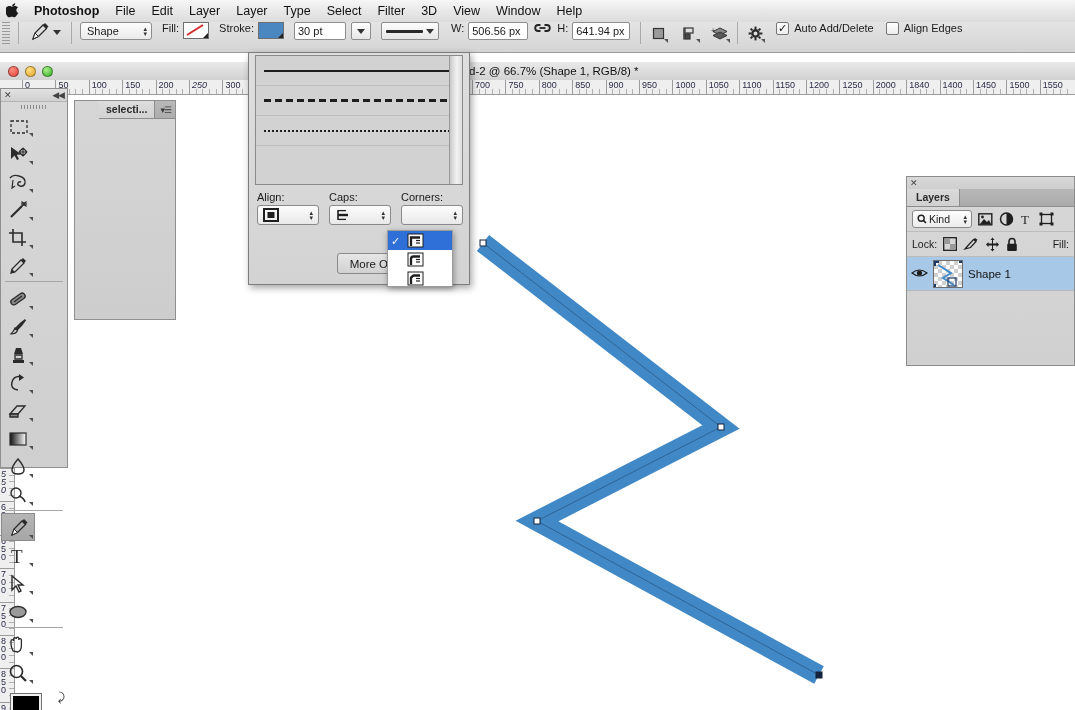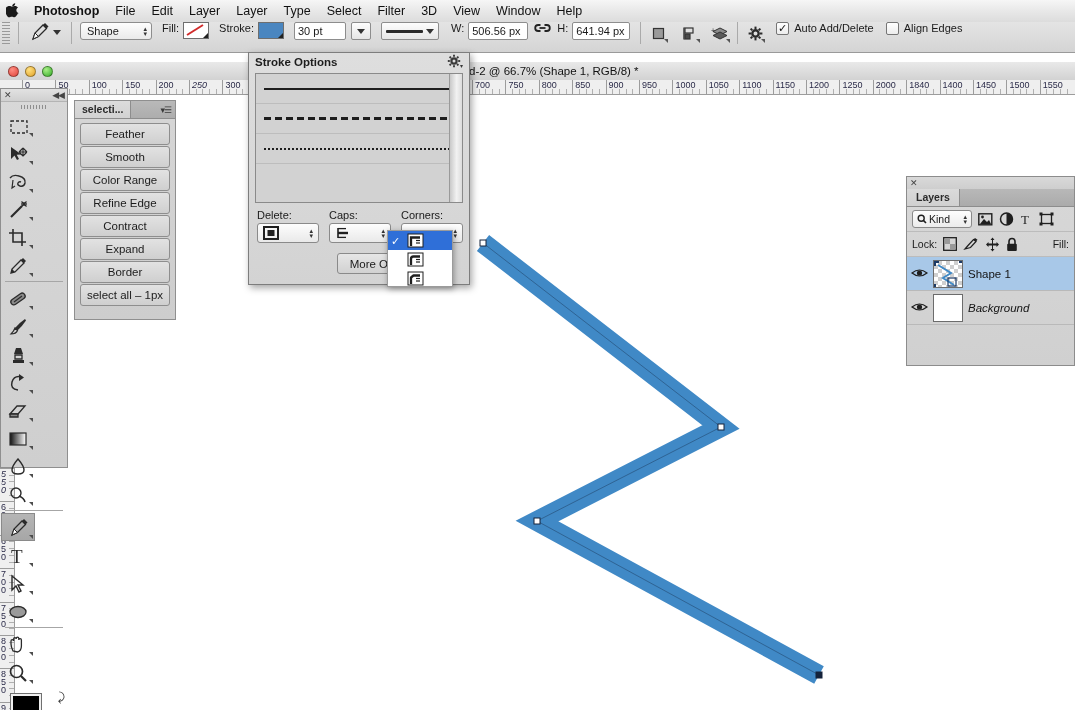--- a/index.html
+++ b/index.html
@@ -138,21 +138,21 @@
     border-left:4px solid transparent;border-top:4px solid #4d4d4d;}
   .tb-divider{height:1px;background:#a6a6a6;margin:2px 4px;width:100%;}
   .colorswatches{position:relative;height:58px;margin:4px 0 0 6px;}
   .sw-fg{position:absolute;left:4px;top:4px;width:30px;height:30px;background:#000;border:2px solid #f0f0f0;outline:1px solid #707070;box-sizing:border-box;}
   .sw-swap{position:absolute;right:2px;top:0px;font-size:12px;color:#333;}
 
   
   .selpanel{
     position:absolute;left:74px;top:100px;width:102px;height:220px;
     background:linear-gradient(to bottom,#d6d6d6,#cdcdcd);
-    border:1px solid #8f8f8f;box-sizing:border-box;
+    border:1px solid #8f8f8f;box-sizing:border-box;padding-left:24px;
   }
   .sp-tabbar{height:17px;background:linear-gradient(to bottom,#b9b9b9,#adadad);
     border-bottom:1px solid #8d8d8d;display:flex;align-items:center;justify-content:space-between;}
   .sp-tab{height:17px;line-height:17px;padding:0 7px;font-size:10.5px;font-weight:bold;color:#2b2b2b;
     background:linear-gradient(to bottom,#dcdcdc,#d2d2d2);border-right:1px solid #8d8d8d;}
   .sp-menu{padding:0 4px;font-size:9px;color:#3a3a3a;letter-spacing:-1px;}
   .sp-body{padding:4px 5px;display:flex;flex-direction:column;gap:1px;}
   .sp-btn{
     height:22px;line-height:20px;text-align:center;font-size:11.5px;color:#1c1c1c;
     background:linear-gradient(to bottom,#e2e2e2,#cfcfcf);
@@ -771,69 +771,40 @@
 
     </div>
 
   </div>
 
   <div class="selpanel">
     <div class="sp-tabbar">
       <span class="sp-tab">selecti...</span>
       <span class="sp-menu">▾☰</span>
     </div>
-    <div class="sp-body" id="selButtons">
-        <div class="sp-btn">Feather</div>
-        <div class="sp-btn">Smooth</div>
-        <div class="sp-btn">Color Range</div>
-        <div class="sp-btn">Refine Edge</div>
-        <div class="sp-btn">Contract</div>
-        <div class="sp-btn">Expand</div>
-        <div class="sp-btn">Border</div>
-        <div class="sp-btn">select all – 1px</div>
-      </div>
   </div>
 
   <div class="strokepanel">
-    <div class="sk-head">
-      <span class="sk-title">Stroke Options</span>
-      <span>
-        <svg width="16" height="14" viewBox="0 0 16 14">
-          <circle cx="7" cy="7" r="2.6" fill="none" stroke="#3a3a3a" stroke-width="2.2"></circle>
-          <g stroke="#3a3a3a" stroke-width="1.9">
-            <line x1="7" y1="0.8" x2="7" y2="2.8"></line>
-              <line x1="7" y1="11.2" x2="7" y2="13.2"></line>
-            <line x1="0.8" y1="7" x2="2.8" y2="7"></line>
-              <line x1="11.2" y1="7" x2="13.2" y2="7"></line>
-            <line x1="2.6" y1="2.6" x2="4" y2="4"></line>
-              <line x1="10" y1="10" x2="11.4" y2="11.4"></line>
-            <line x1="11.4" y1="2.6" x2="10" y2="4"></line>
-              <line x1="4" y1="10" x2="2.6" y2="11.4"></line>
-          </g>
-          <polygon points="13,11 16,11 14.5,14" fill="#3a3a3a"></polygon>
-        </svg>
-      </span>
-    </div>
 
     <div class="sk-list">
       <div class="sk-item">
           <span class="sk-solid"></span>
         </div>
       <div class="sk-item">
           <span class="sk-dash"></span>
         </div>
       <div class="sk-item">
           <span class="sk-dot"></span>
         </div>
       <div class="sk-scroll"></div>
     </div>
 
     <div class="sk-ctlrow">
       <div class="sk-col">
-        <span class="sk-lab">Delete:</span>
+        <span class="sk-lab">Align:</span>
         <div class="sk-pop">
           <svg width="18" height="14" viewBox="0 0 18 14">
             <rect x="2" y="1" width="14" height="12" fill="none" stroke="#1f1f1f" stroke-width="2"></rect>
             <rect x="5.5" y="4" width="7" height="6" fill="#1f1f1f"></rect>
           </svg>
           <span class="stepper">
               <span>▴</span>
               <span>▾</span>
             </span>
         </div>
@@ -987,25 +958,15 @@
               <rect x="28" y="23" width="2" height="5"></rect>
           </g>
           <g fill="none" stroke="#1b3a66" stroke-width="1.2">
             <rect x="14" y="17" width="8" height="8"></rect>
           </g>
         </svg>
       </span>
       <span class="lp-name">Shape 1</span>
     </div>
 
-    <div class="lp-layer">
-      <span>
-        <svg width="17" height="12" viewBox="0 0 17 12">
-          <path d="M1 6 Q8.5 0 16 6 Q8.5 12 1 6 Z" fill="none" stroke="#1f1f1f" stroke-width="1.2"></path>
-          <circle cx="8.5" cy="6" r="2.6" fill="#1f1f1f"></circle>
-        </svg>
-      </span>
-      <span class="lp-thumb" style="background:#fff;"></span>
-      <span class="lp-name italic">Background</span>
-    </div>
   </div>
 
 </div>
 
 </body></html>

